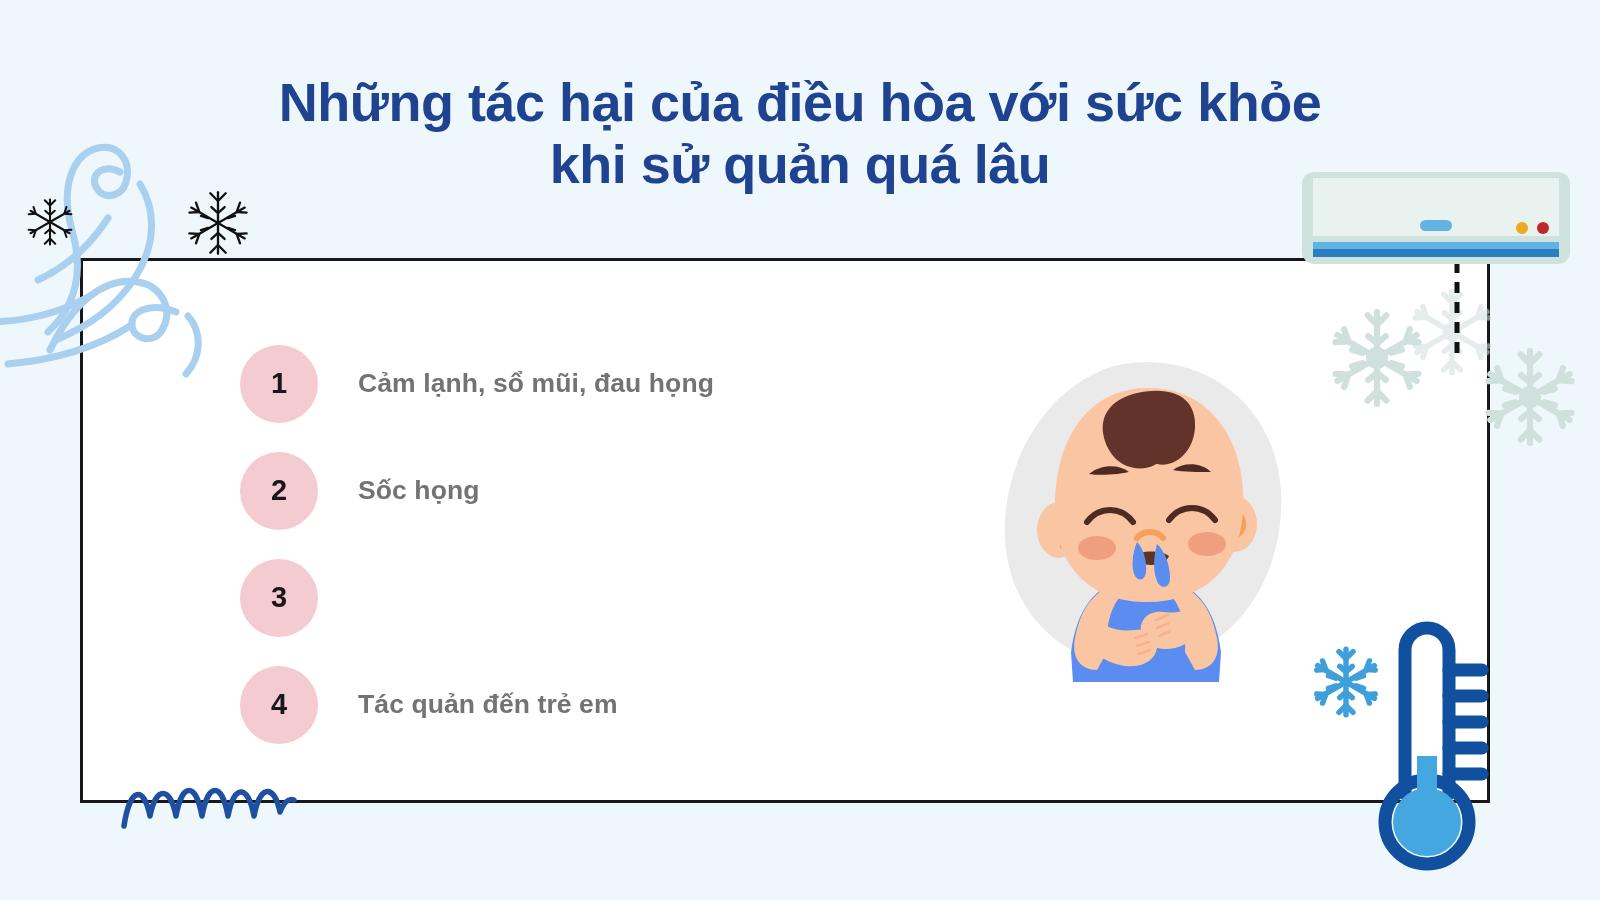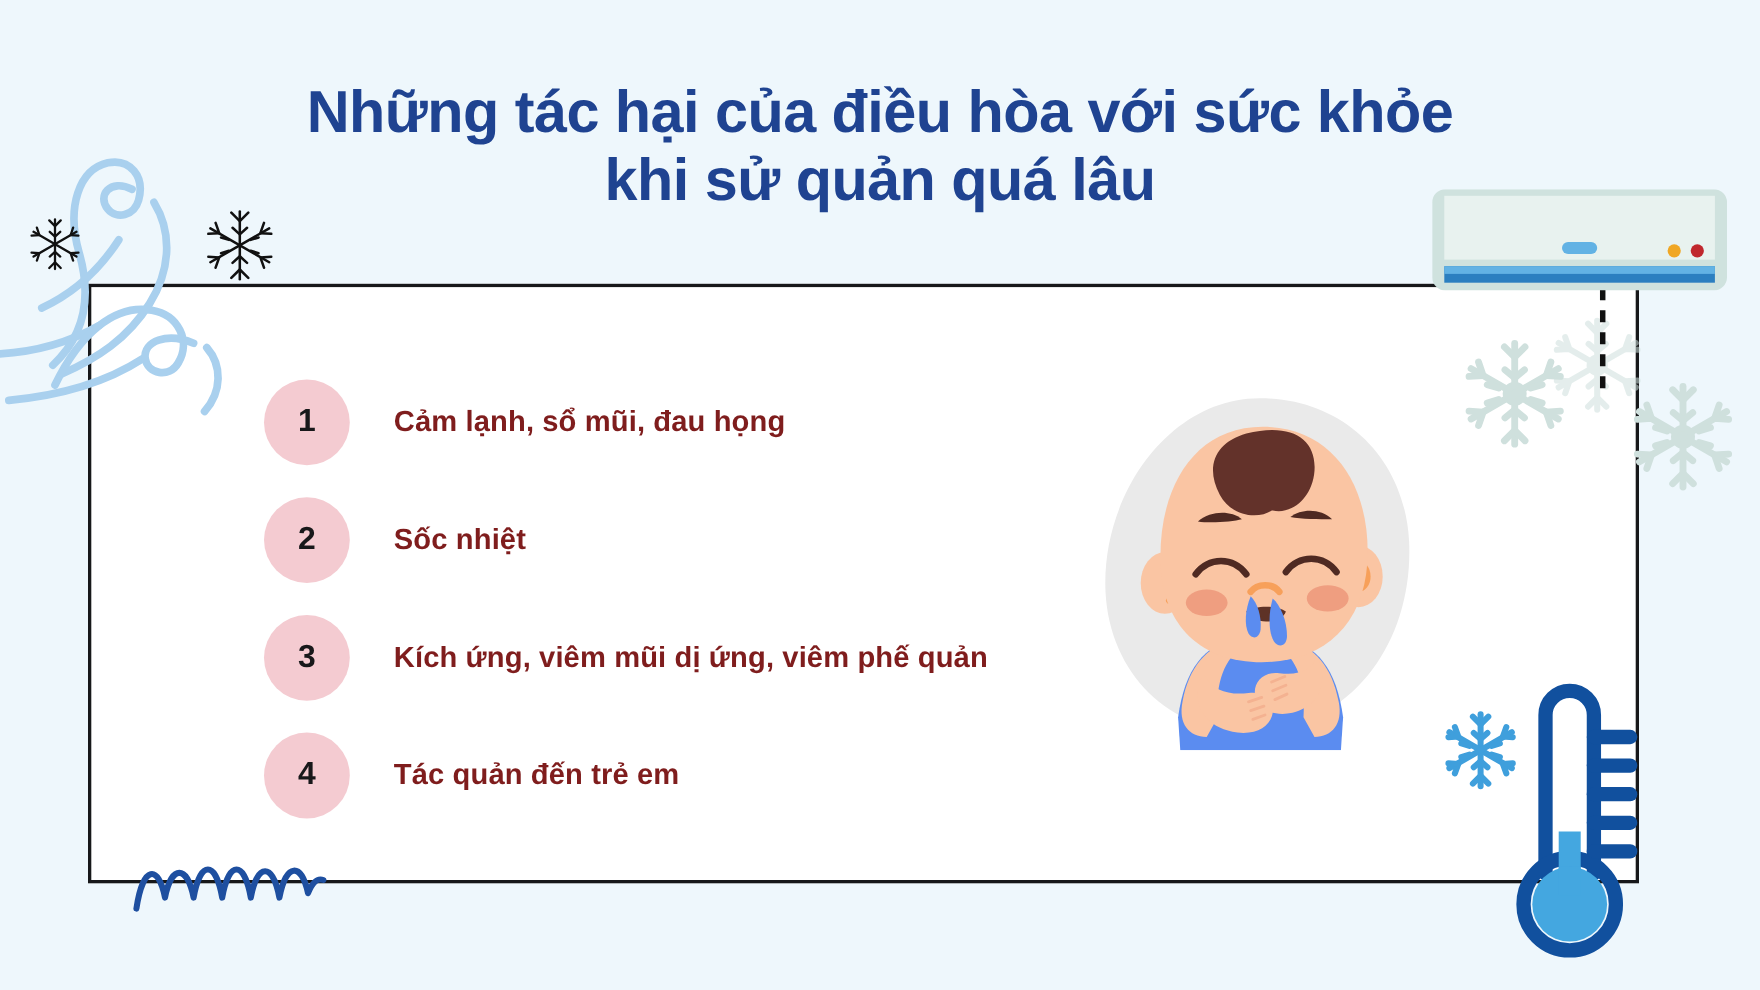--- a/index.html
+++ b/index.html
@@ -81,21 +81,21 @@
   .badge span {
     font-size: 29px;
     font-weight: bold;
     color: #18181a;
     line-height: 1;
   }
   .row-text {
     margin-left: 40px;
     font-size: 26.5px;
     font-weight: bold;
-    color: #7f1d1d;
+    color: #737373;
     white-space: nowrap;
     letter-spacing: 0.1px;
   }
 
   
   .ac {
     position: absolute;
     left: 1302px;
     top: 172px;
     width: 268px;
@@ -251,27 +251,26 @@
     <div class="row">
       <div class="badge">
         <span>1</span>
       </div>
       <div class="row-text">Cảm lạnh, sổ mũi, đau họng</div>
     </div>
     <div class="row">
       <div class="badge">
         <span>2</span>
       </div>
-      <div class="row-text">Sốc nhiệt</div>
+      <div class="row-text">Sốc họng</div>
     </div>
     <div class="row">
       <div class="badge">
         <span>3</span>
       </div>
-      <div class="row-text">Kích ứng, viêm mũi dị ứng, viêm phế quản</div>
     </div>
     <div class="row">
       <div class="badge">
         <span>4</span>
       </div>
       <div class="row-text">Tác quản đến trẻ em</div>
     </div>
   </div>
 
   <svg class="flake-sage-a" viewBox="0 0 100 100">

